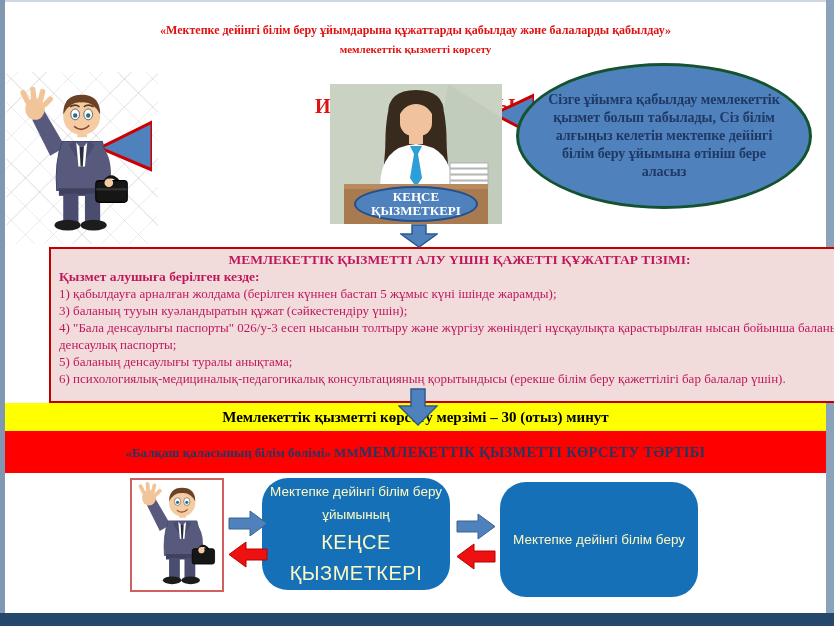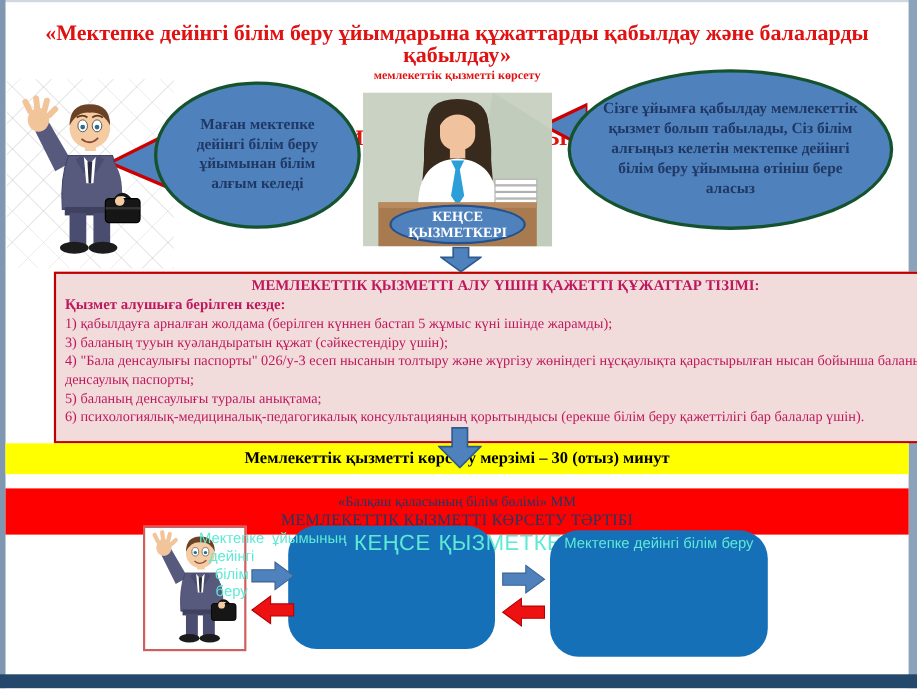--- a/index.html
+++ b/index.html
@@ -8,21 +8,21 @@
     overflow:hidden;font-family:"Liberation Serif",serif;
   }
   
   .frame-left{position:absolute;left:0;top:0;width:5px;height:626px;background:#7f97b0;}
   .frame-right{position:absolute;left:826px;top:0;width:8px;height:626px;background:#8aa2ba;}
   .frame-top{position:absolute;left:0;top:0;width:834px;height:2px;background:#cfd8e2;}
   .frame-bottom{position:absolute;left:0;top:613px;width:834px;height:13px;background:#24486b;z-index:30;}
 
   
   .title-block{position:absolute;left:5px;top:20px;width:821px;text-align:center;color:#e01111;font-weight:bold;z-index:3;}
-  .title-l1{font-size:20px;line-height:20px;}
+  .title-l1{font-size:12px;line-height:20px;}
   .title-l2{font-size:11px;line-height:19px;}
   .title-l3{font-size:20px;line-height:23px;letter-spacing:.5px;margin-top:36px;}
 
   
   .wm{background-image:
       repeating-linear-gradient(45deg, rgba(170,170,170,.22) 0 1px, transparent 1px 20px),
       repeating-linear-gradient(-45deg, rgba(170,170,170,.22) 0 1px, transparent 1px 20px);}
 
   
   .bubble{position:absolute;background:#4f81bd;border:3px solid #14532d;border-radius:50%;
@@ -43,31 +43,31 @@
   .docs-box{position:absolute;left:5px;top:247px;width:821px;height:156px;background:#f2dcdb;
             border:2px solid #c00000;box-sizing:border-box;padding:2px 8px 0 8px;color:#be185d;z-index:2;margin-left:44px;}
   .docs-title{text-align:center;font-weight:bold;font-size:13.5px;line-height:17px;}
   .docs-subtitle{font-weight:bold;font-size:13.5px;line-height:17px;}
   .docs-item{font-size:13px;line-height:17px;}
 
   
   .term-bar{position:absolute;left:5px;top:403px;width:821px;height:28px;background:#ffff00;
             display:flex;align-items:center;justify-content:center;color:#000;font-weight:bold;
             font-size:15px;z-index:2;}
-  .order-bar{position:absolute;left:5px;top:444px;width:821px;height:42px;background:#fe0000;
-             display:flex;flex-direction:column;align-items:center;justify-content:center;
-             color:#203864;font-weight:normal;z-index:2;}
+  .order-bar{position:absolute;left:5px;top:431px;width:821px;height:42px;background:#fe0000;
+             display:flex;flex-direction:row;align-items:center;justify-content:center;
+             color:#203864;font-weight:bold;z-index:2;}
   .order-l1{font-size:13px;line-height:17px;}
   .order-l2{font-size:14.5px;line-height:19px;letter-spacing:.3px;}
 
   
   .man-card{position:absolute;left:130px;top:478px;width:94px;height:114px;background:#fff;
             border:2px solid #d06060;box-sizing:border-box;z-index:4;}
-  .flow-box{position:absolute;background:#1570b8;border-radius:26px;color:#5eead4;
-            font-family:"Liberation Sans",sans-serif;display:flex;
+  .flow-box{position:absolute;background:#1570b8;border-radius:26px;color:#fef9c3;
+            font-family:"Liberation Sans",sans-serif;display:flex;flex-direction:column;
             justify-content:center;text-align:center;z-index:4;}
   .flow-box .small{font-size:13.5px;line-height:16px;}
   .flow-box .big{font-size:20px;line-height:24px;letter-spacing:.5px;}
   .box-office{left:262px;top:478px;width:188px;height:112px;gap:7px;padding:4px;box-sizing:border-box;}
   .box-head{left:500px;top:482px;width:198px;height:115px;gap:5px;padding:4px;box-sizing:border-box;}
   .emph{font-size:21px;line-height:24px;}
 </style>
 </head>
 <body>
 
@@ -122,23 +122,20 @@
       <rect x="76" y="89" width="29" height="20" rx="3" fill="#161616" stroke="#000"></rect>
       <rect x="76" y="96" width="29" height="2" fill="#333"></rect>
     </g>
     <circle cx="88" cy="91" r="4" fill="#f5cba2"></circle>
   </svg>
 
   <svg class="bubble-tail" style="left:96px;top:116px;" width="56" height="60" viewBox="0 0 56 60">
     <polygon points="56,6 4,32 56,54" fill="#4f81bd" stroke="#cc0000" stroke-width="3"></polygon>
   </svg>
 
-  <div class="bubble" style="left:140px;top:74px;width:188px;height:134px;font-size:14px;line-height:18px;padding:8px 18px;">
-    <span>Маған мектепке дейінгі білім беру ұйымынан білім алғым келеді</span>
-  </div>
 
   <div class="clerk-box">
     <svg width="172" height="140" viewBox="0 0 172 140">
       <rect width="172" height="140" fill="#c9d2c3"></rect>
       <polygon points="118,0 172,34 172,140 96,140" fill="#c2ccbd"></polygon>
       <path d="M58 30 Q58 6 86 6 Q114 6 114 30 L118 80 L54 80 Z" fill="#392a1e"></path>
       <rect x="70" y="16" width="32" height="36" rx="13" fill="#f0c29e"></rect>
       <path d="M68 34 Q68 10 86 10 Q104 10 104 34 Q98 20 86 20 Q74 20 68 34 Z" fill="#392a1e"></path>
       <path d="M58 28 Q52 62 60 86 L72 86 Q64 56 68 30 Z" fill="#392a1e"></path>
       <path d="M114 28 Q120 62 112 86 L100 86 Q108 56 104 30 Z" fill="#392a1e"></path>

